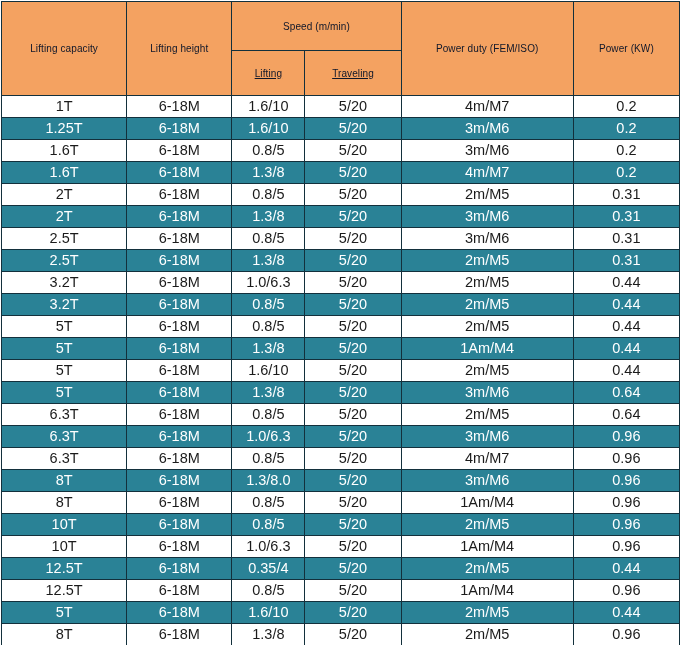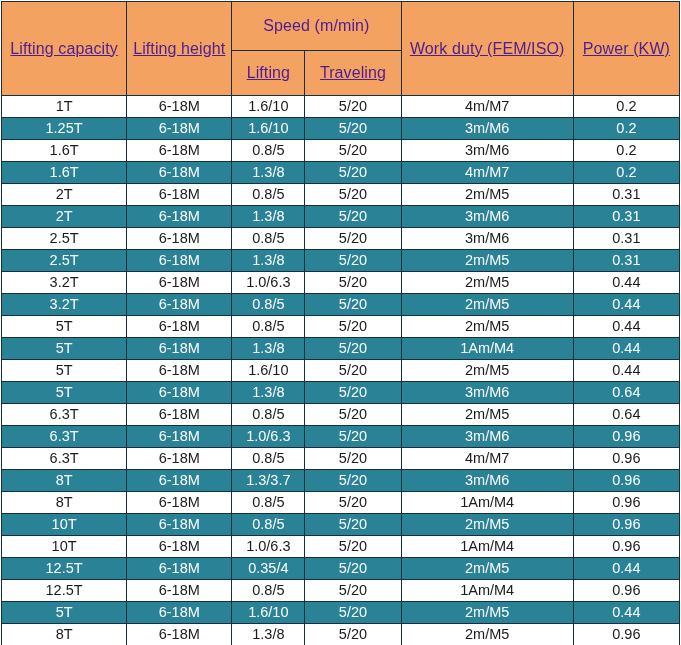--- a/index.html
+++ b/index.html
@@ -24,25 +24,25 @@
     text-align: center;
     vertical-align: middle;
     font-weight: normal;
     padding: 0;
     overflow: hidden;
     white-space: nowrap;
   }
   
   thead td {
     background: #f4a261;
-    color: #4c1d95;
-    font-size: 16px;
+    color: #0f172a;
+    font-size: 10px;
     letter-spacing: .1px;
   }
-  td.h-tall { height: 92px; text-decoration: underline; }
+  td.h-tall { height: 92px; }
   td.h-top  { height: 48px; }
   td.h-sub  { height: 44px; text-decoration: underline; }
   
   tbody td {
     height: 21px;
     line-height: 21px;
     font-size: 14.5px;
   }
   tr.row-light td {
     background: #ffffff;
@@ -70,21 +70,21 @@
       <col class="c-lift">
     <col class="c-trav">
       <col class="c-duty">
       <col class="c-pow">
   </colgroup>
   <thead>
     <tr>
       <td class="h-tall" rowspan="2">Lifting capacity</td>
       <td class="h-tall" rowspan="2">Lifting height</td>
       <td class="h-top" colspan="2">Speed  (m/min)</td>
-      <td class="h-tall" rowspan="2">Work duty (FEM/ISO)</td>
+      <td class="h-tall" rowspan="2">Power duty (FEM/ISO)</td>
       <td class="h-tall" rowspan="2">Power (KW)</td>
     </tr>
     <tr>
       <td class="h-sub">Lifting</td>
       <td class="h-sub">Traveling</td>
     </tr>
   </thead>
   <tbody id="table-body">
       <tr class="row-light">
         <td>1T</td>
@@ -218,21 +218,21 @@
         <td>6.3T</td>
         <td>6-18M</td>
         <td>0.8/5</td>
         <td>5/20</td>
         <td>4m/M7</td>
         <td>0.96</td>
       </tr>
       <tr class="row-dark">
         <td>8T</td>
         <td>6-18M</td>
-        <td>1.3/3.7</td>
+        <td>1.3/8.0</td>
         <td>5/20</td>
         <td>3m/M6</td>
         <td>0.96</td>
       </tr>
       <tr class="row-light">
         <td>8T</td>
         <td>6-18M</td>
         <td>0.8/5</td>
         <td>5/20</td>
         <td>1Am/M4</td>

